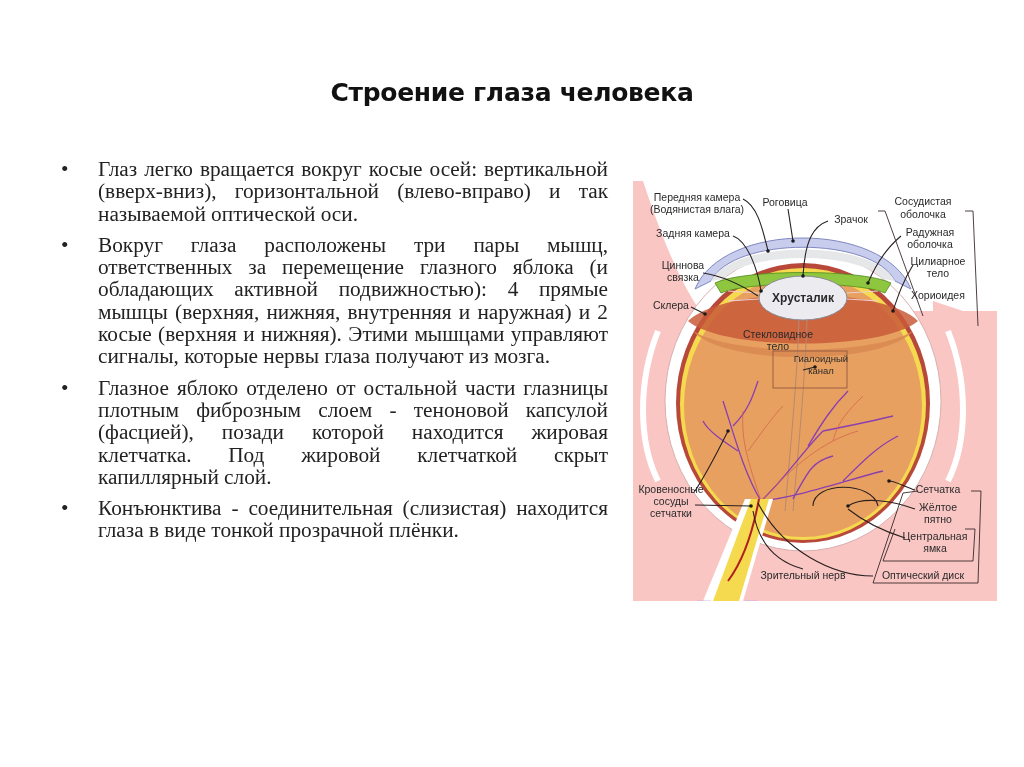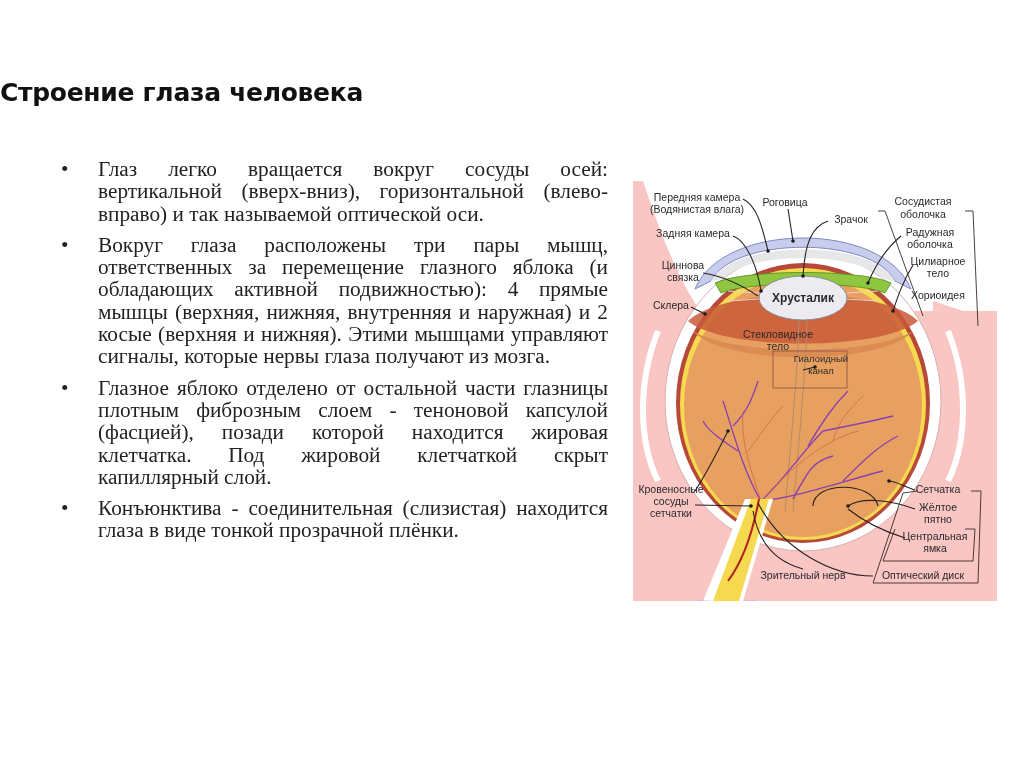--- a/index.html
+++ b/index.html
@@ -1,18 +1,18 @@
 <!DOCTYPE html>
 <html><head>
 <meta charset="utf-8">
 <style>
   html, body { margin:0; padding:0; background:#ffffff; }
   body { width:1024px; height:767px; position:relative; overflow:hidden; }
   .title {
-    position:absolute; left:0; top:78px; width:1024px; text-align:left;
+    position:absolute; left:0; top:78px; width:1024px; text-align:center;
     font-family:"DejaVu Sans","Liberation Sans",sans-serif; font-weight:bold;
     font-size:25px; color:#111; letter-spacing:-0.3px;
   }
   .bullets {
     position:absolute; left:58px; top:158px; width:550px; margin:0; padding:0; list-style:none;
     font-family:"Liberation Serif","DejaVu Serif",serif; font-size:21.3px; line-height:22.3px; color:#222;
   }
   .bullets li { position:relative; padding-left:40px; text-align:justify; margin-bottom:9px; }
   .bullets li .dot { position:absolute; left:3px; top:0; }
   .diagram { position:absolute; left:633px; top:181px; width:364px; height:420px; background:#ffffff; }
@@ -22,21 +22,21 @@
   .brk { fill:none; stroke:#3a2a2a; stroke-width:0.9; }
 </style>
 </head>
 <body>
 
 <div class="title">Строение глаза человека</div>
 
 <ul class="bullets">
   <li>
     <span class="dot">•</span>
-    <span>Глаз легко вращается вокруг сосуды осей: вертикальной (вверх-вниз), горизонтальной (влево-вправо) и так называемой оптической оси.</span>
+    <span>Глаз легко вращается вокруг косые осей: вертикальной (вверх-вниз), горизонтальной (влево-вправо) и так называемой оптической оси.</span>
   </li>
   <li>
     <span class="dot">•</span>
     <span>Вокруг глаза расположены три пары мышц, ответственных за перемещение глазного яблока (и обладающих активной подвижностью): 4 прямые мышцы (верхняя, нижняя, внутренняя и наружная) и 2 косые (верхняя и нижняя). Этими мышцами управляют сигналы, которые нервы глаза получают из мозга.</span>
   </li>
   <li>
     <span class="dot">•</span>
     <span>Глазное яблоко отделено от остальной части глазницы плотным фиброзным слоем - теноновой капсулой (фасцией), позади которой находится жировая клетчатка. Под жировой клетчаткой скрыт капиллярный слой.</span>
   </li>
   <li>

